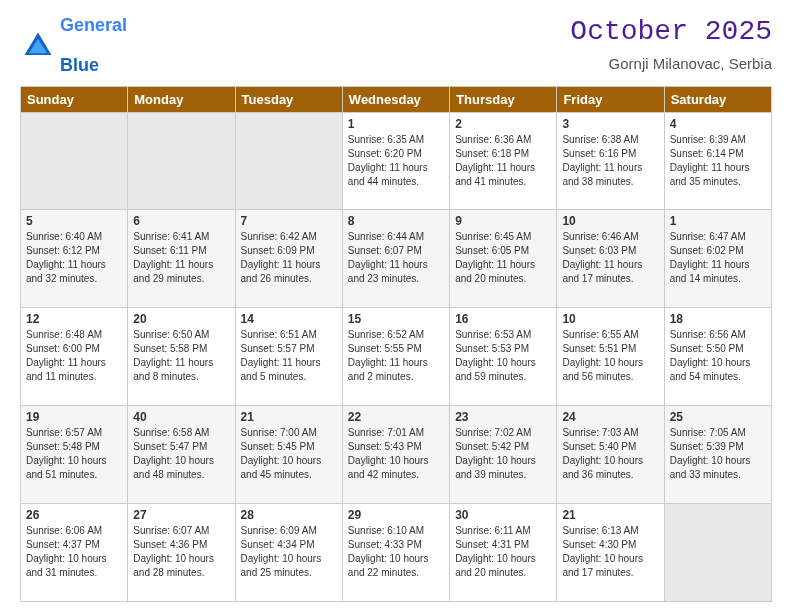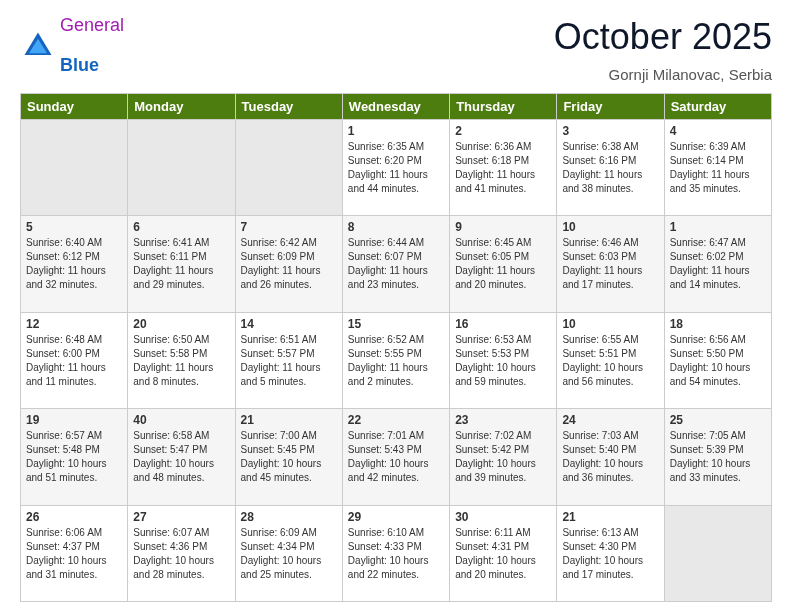--- a/index.html
+++ b/index.html
@@ -27,55 +27,56 @@
       display: flex;
       align-items: center;
     }
     .logo-text {
       display: flex;
       flex-direction: column;
       line-height: 1.1;
     }
     .logo-general {
       font-size: 18px;
-      font-weight: normal;
-      color: #a21caf;
+      font-weight: bold;
+      color: #3b82f6;
     }
     .logo-blue {
       font-size: 18px;
       font-weight: bold;
       color: #1565C0;
       margin-top: 20px;
     }
     .logo-icon {
       width: 36px;
       height: 36px;
       margin-right: 4px;
     }
     .title-block {
       text-align: right;
     }
     .month-title {
-      font-size: 36px;
+      font-size: 28px;
       font-weight: normal;
-      color: #0f172a;
+      color: #4c1d95;
+      font-family: Liberation Mono, monospace;
     }
     .location {
       font-size: 15px;
       color: #555;
       margin-top: 8px;
     }
     .calendar {
       flex: 1;
       border-collapse: collapse;
       width: 100%;
       table-layout: fixed;
     }
     .calendar th {
-      background-color: #4d7c0f;
+      background-color: #a16207;
       color: #fff;
       text-align: left;
       padding: 5px 6px;
       font-size: 13px;
       font-weight: bold;
       border: 1px solid #ccc;
     }
     .calendar td {
       border: 1px solid #ccc;
       vertical-align: top;

